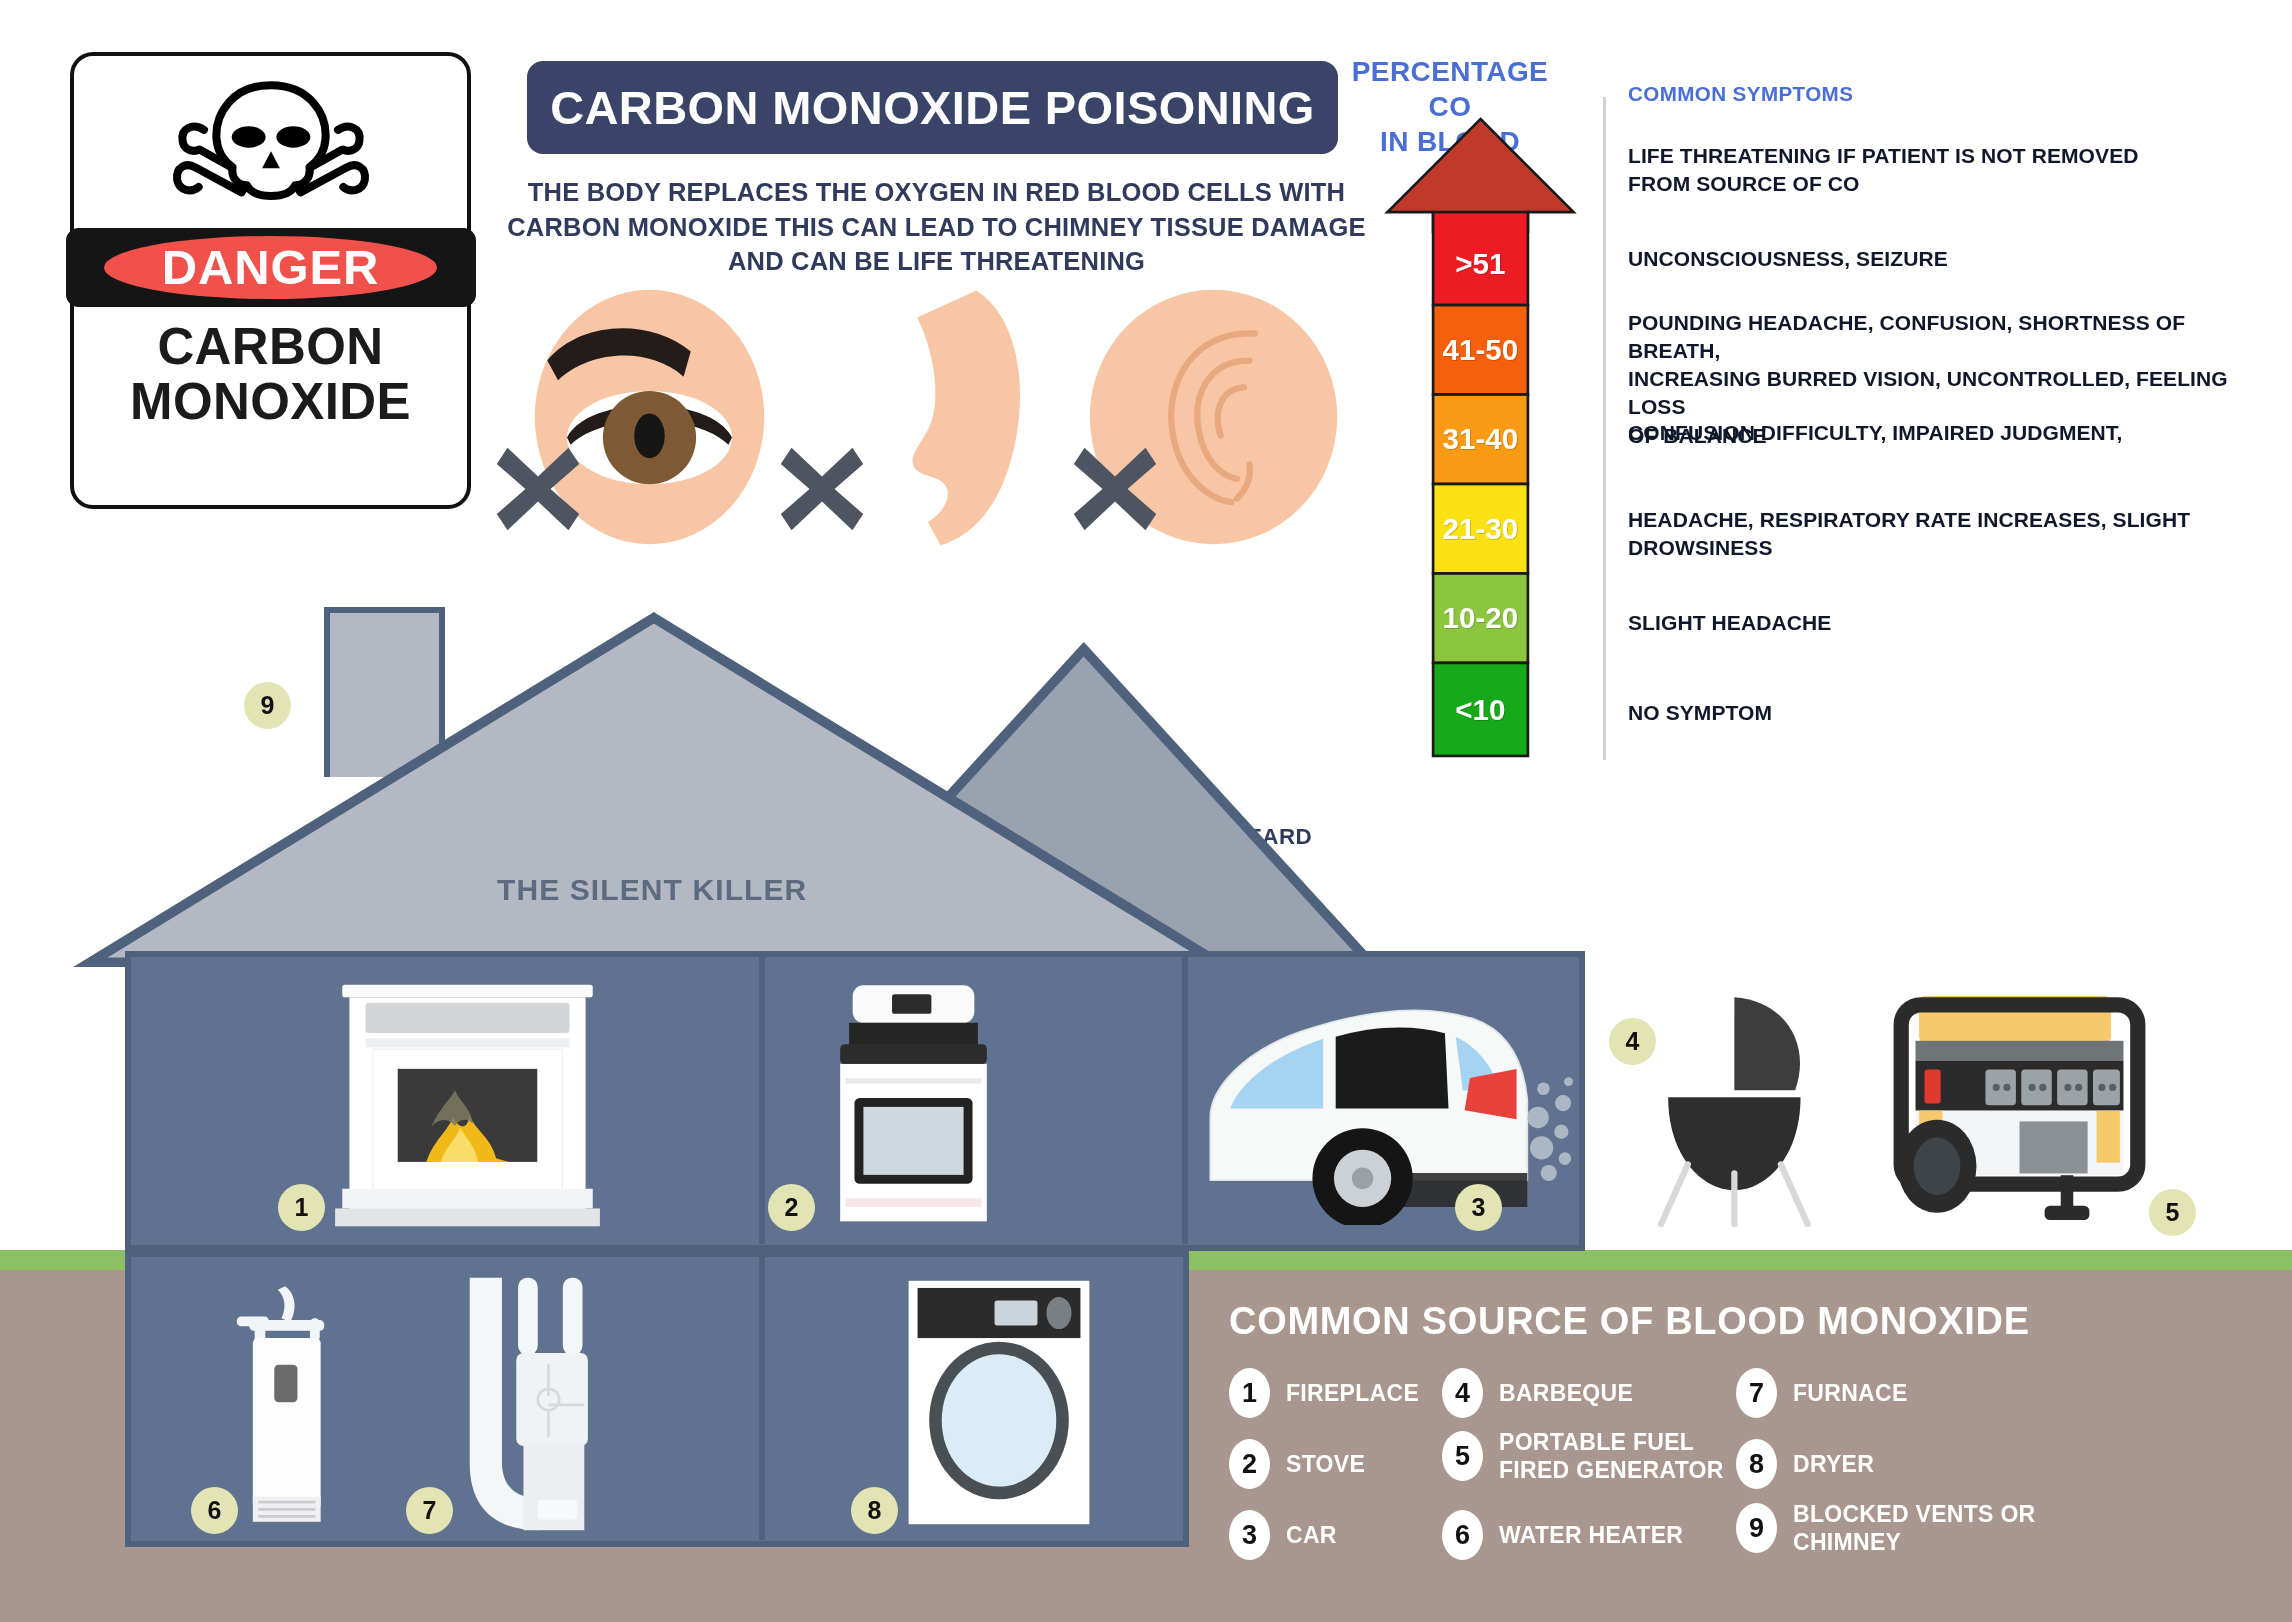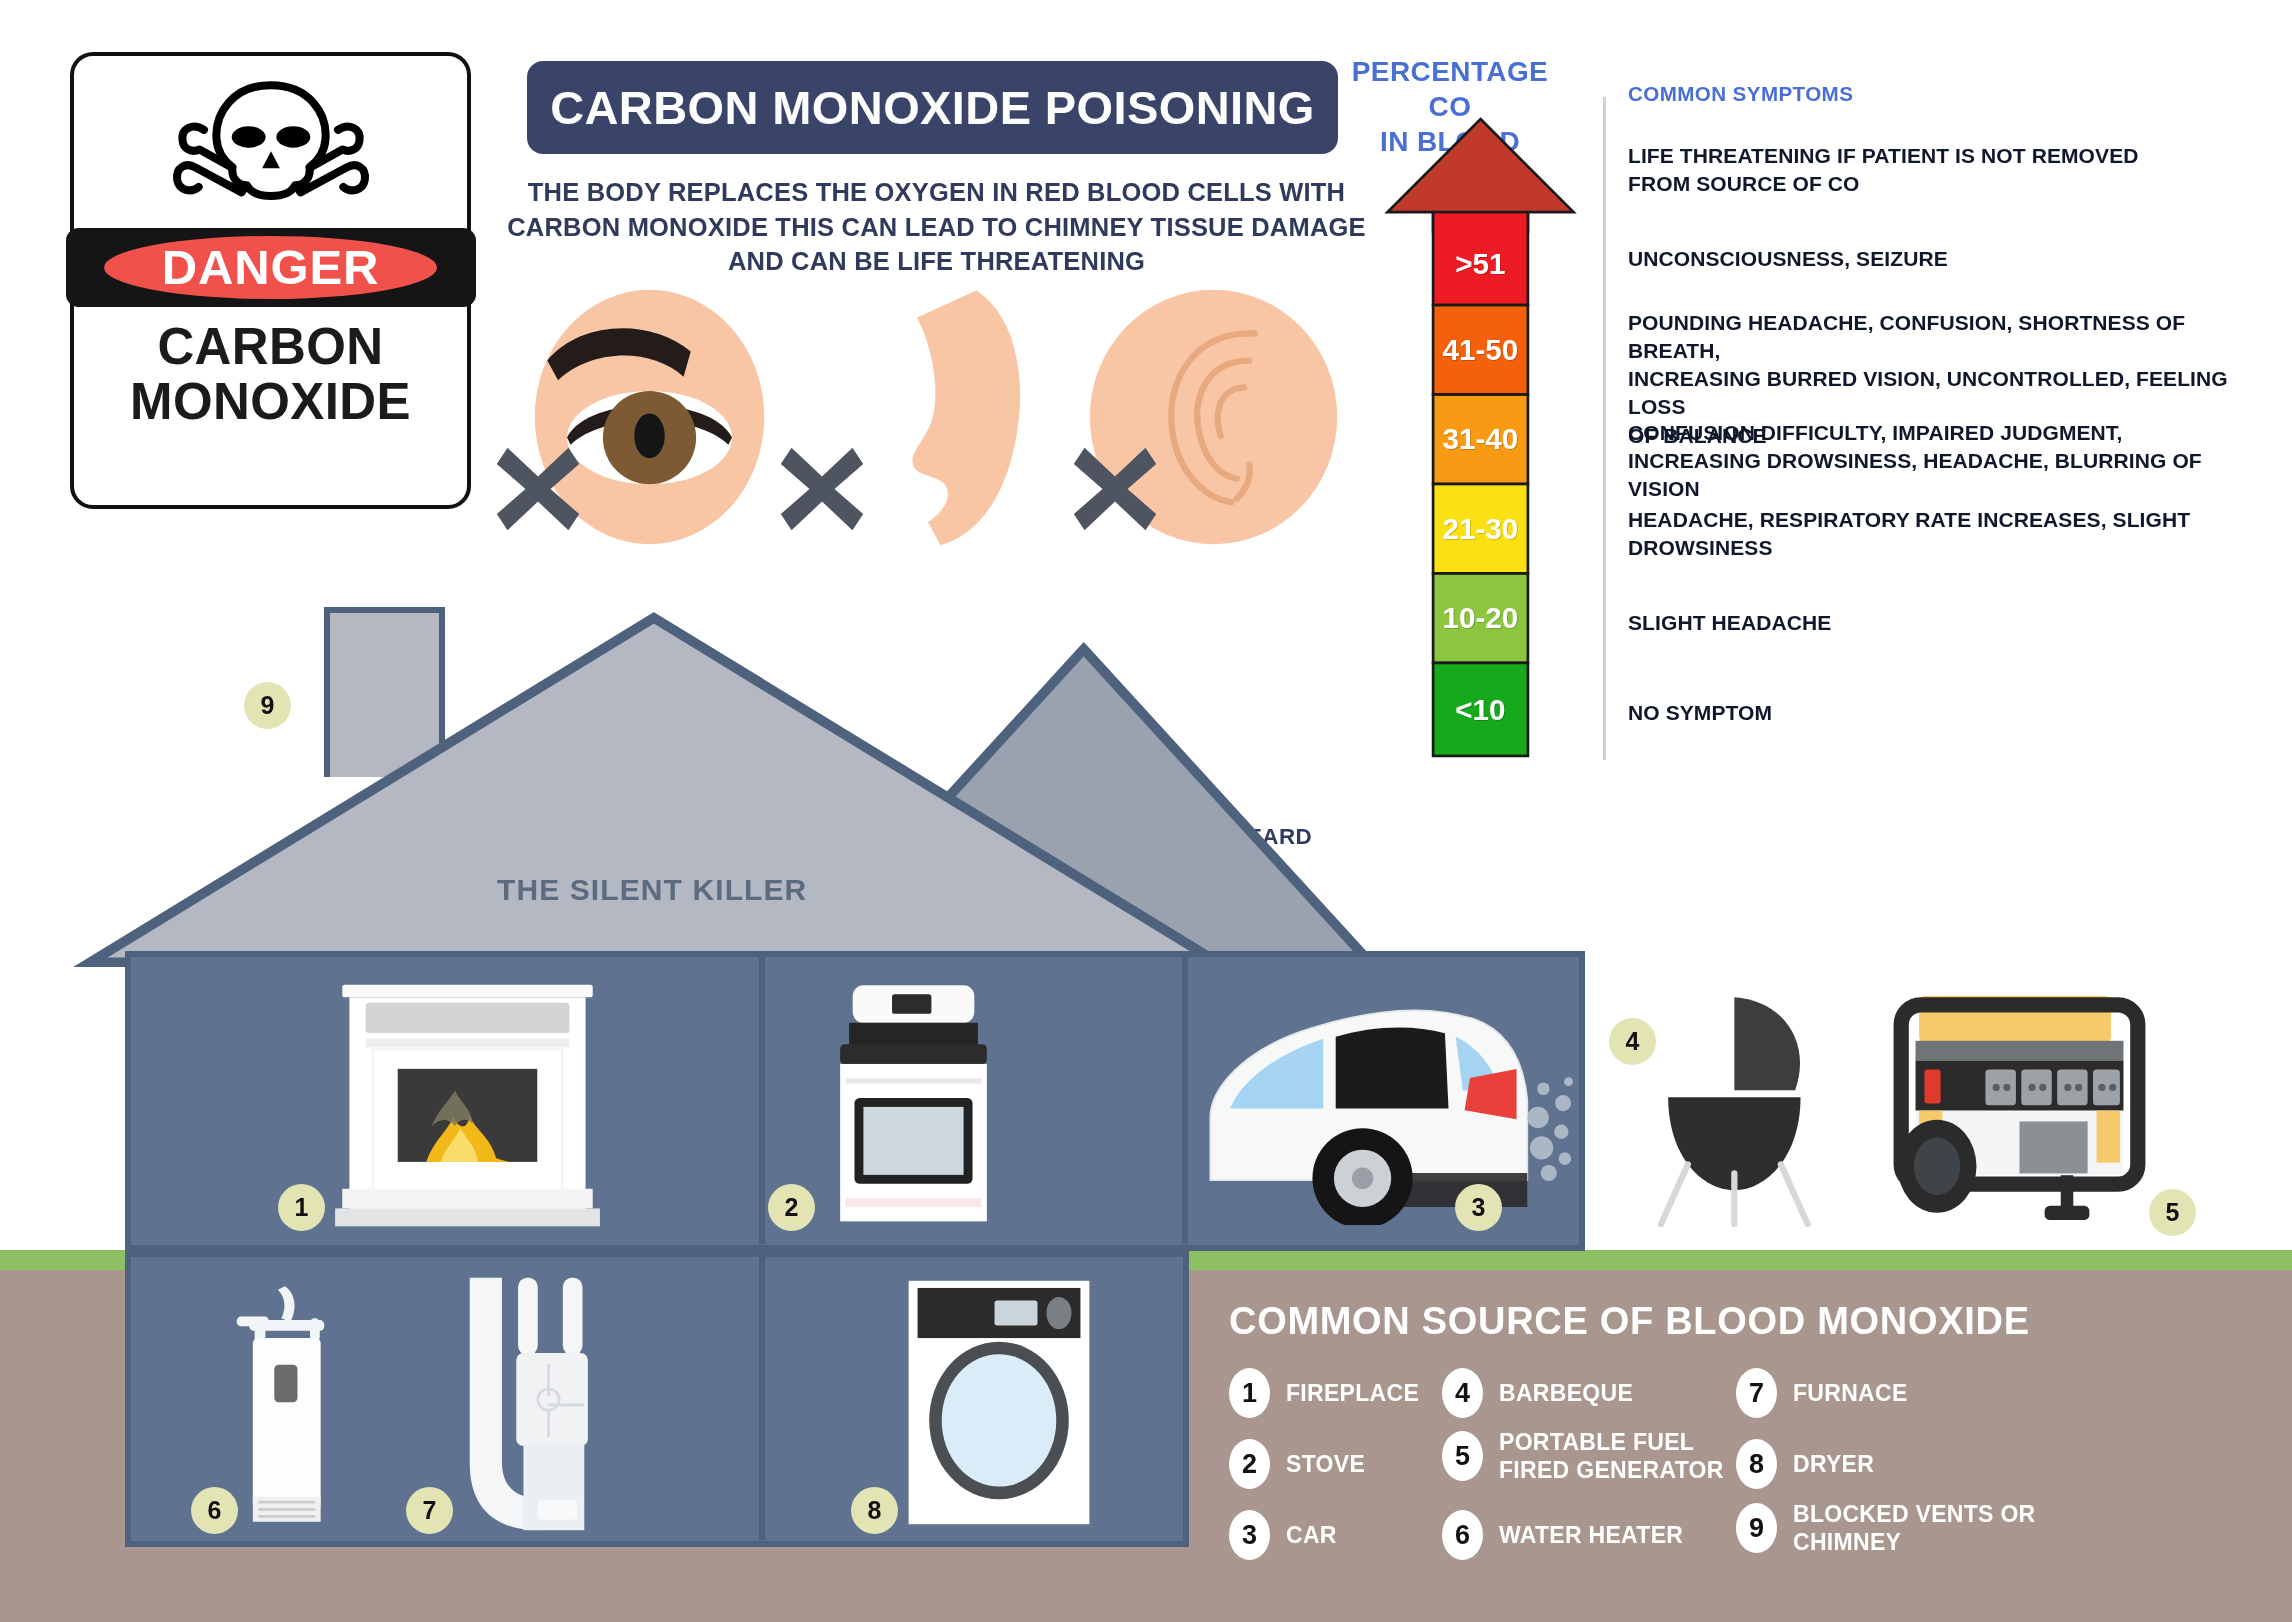--- a/index.html
+++ b/index.html
@@ -201,21 +201,20 @@
 <div class="symp" style="top:245px;">
   <div>UNCONSCIOUSNESS, SEIZURE</div>
 </div>
 <div class="symp" style="top:309px;">
   <div>POUNDING HEADACHE, CONFUSION, SHORTNESS OF BREATH,</div>
   <div>INCREASING BURRED VISION, UNCONTROLLED, FEELING LOSS</div>
   <div>OF BALANCE</div>
 </div>
 <div class="symp" style="top:419px;">
   <div>CONFUSION DIFFICULTY, IMPAIRED JUDGMENT,</div>
-  <div>INCREASING DROWSINESS, HEADACHE, BLURRING OF VISION</div>
 </div>
 <div class="symp" style="top:506px;">
   <div>HEADACHE, RESPIRATORY RATE INCREASES, SLIGHT</div>
   <div>DROWSINESS</div>
 </div>
 <div class="symp" style="top:609px;">
   <div>SLIGHT HEADACHE</div>
 </div>
 <div class="symp" style="top:699px;">
   <div>NO SYMPTOM</div>

